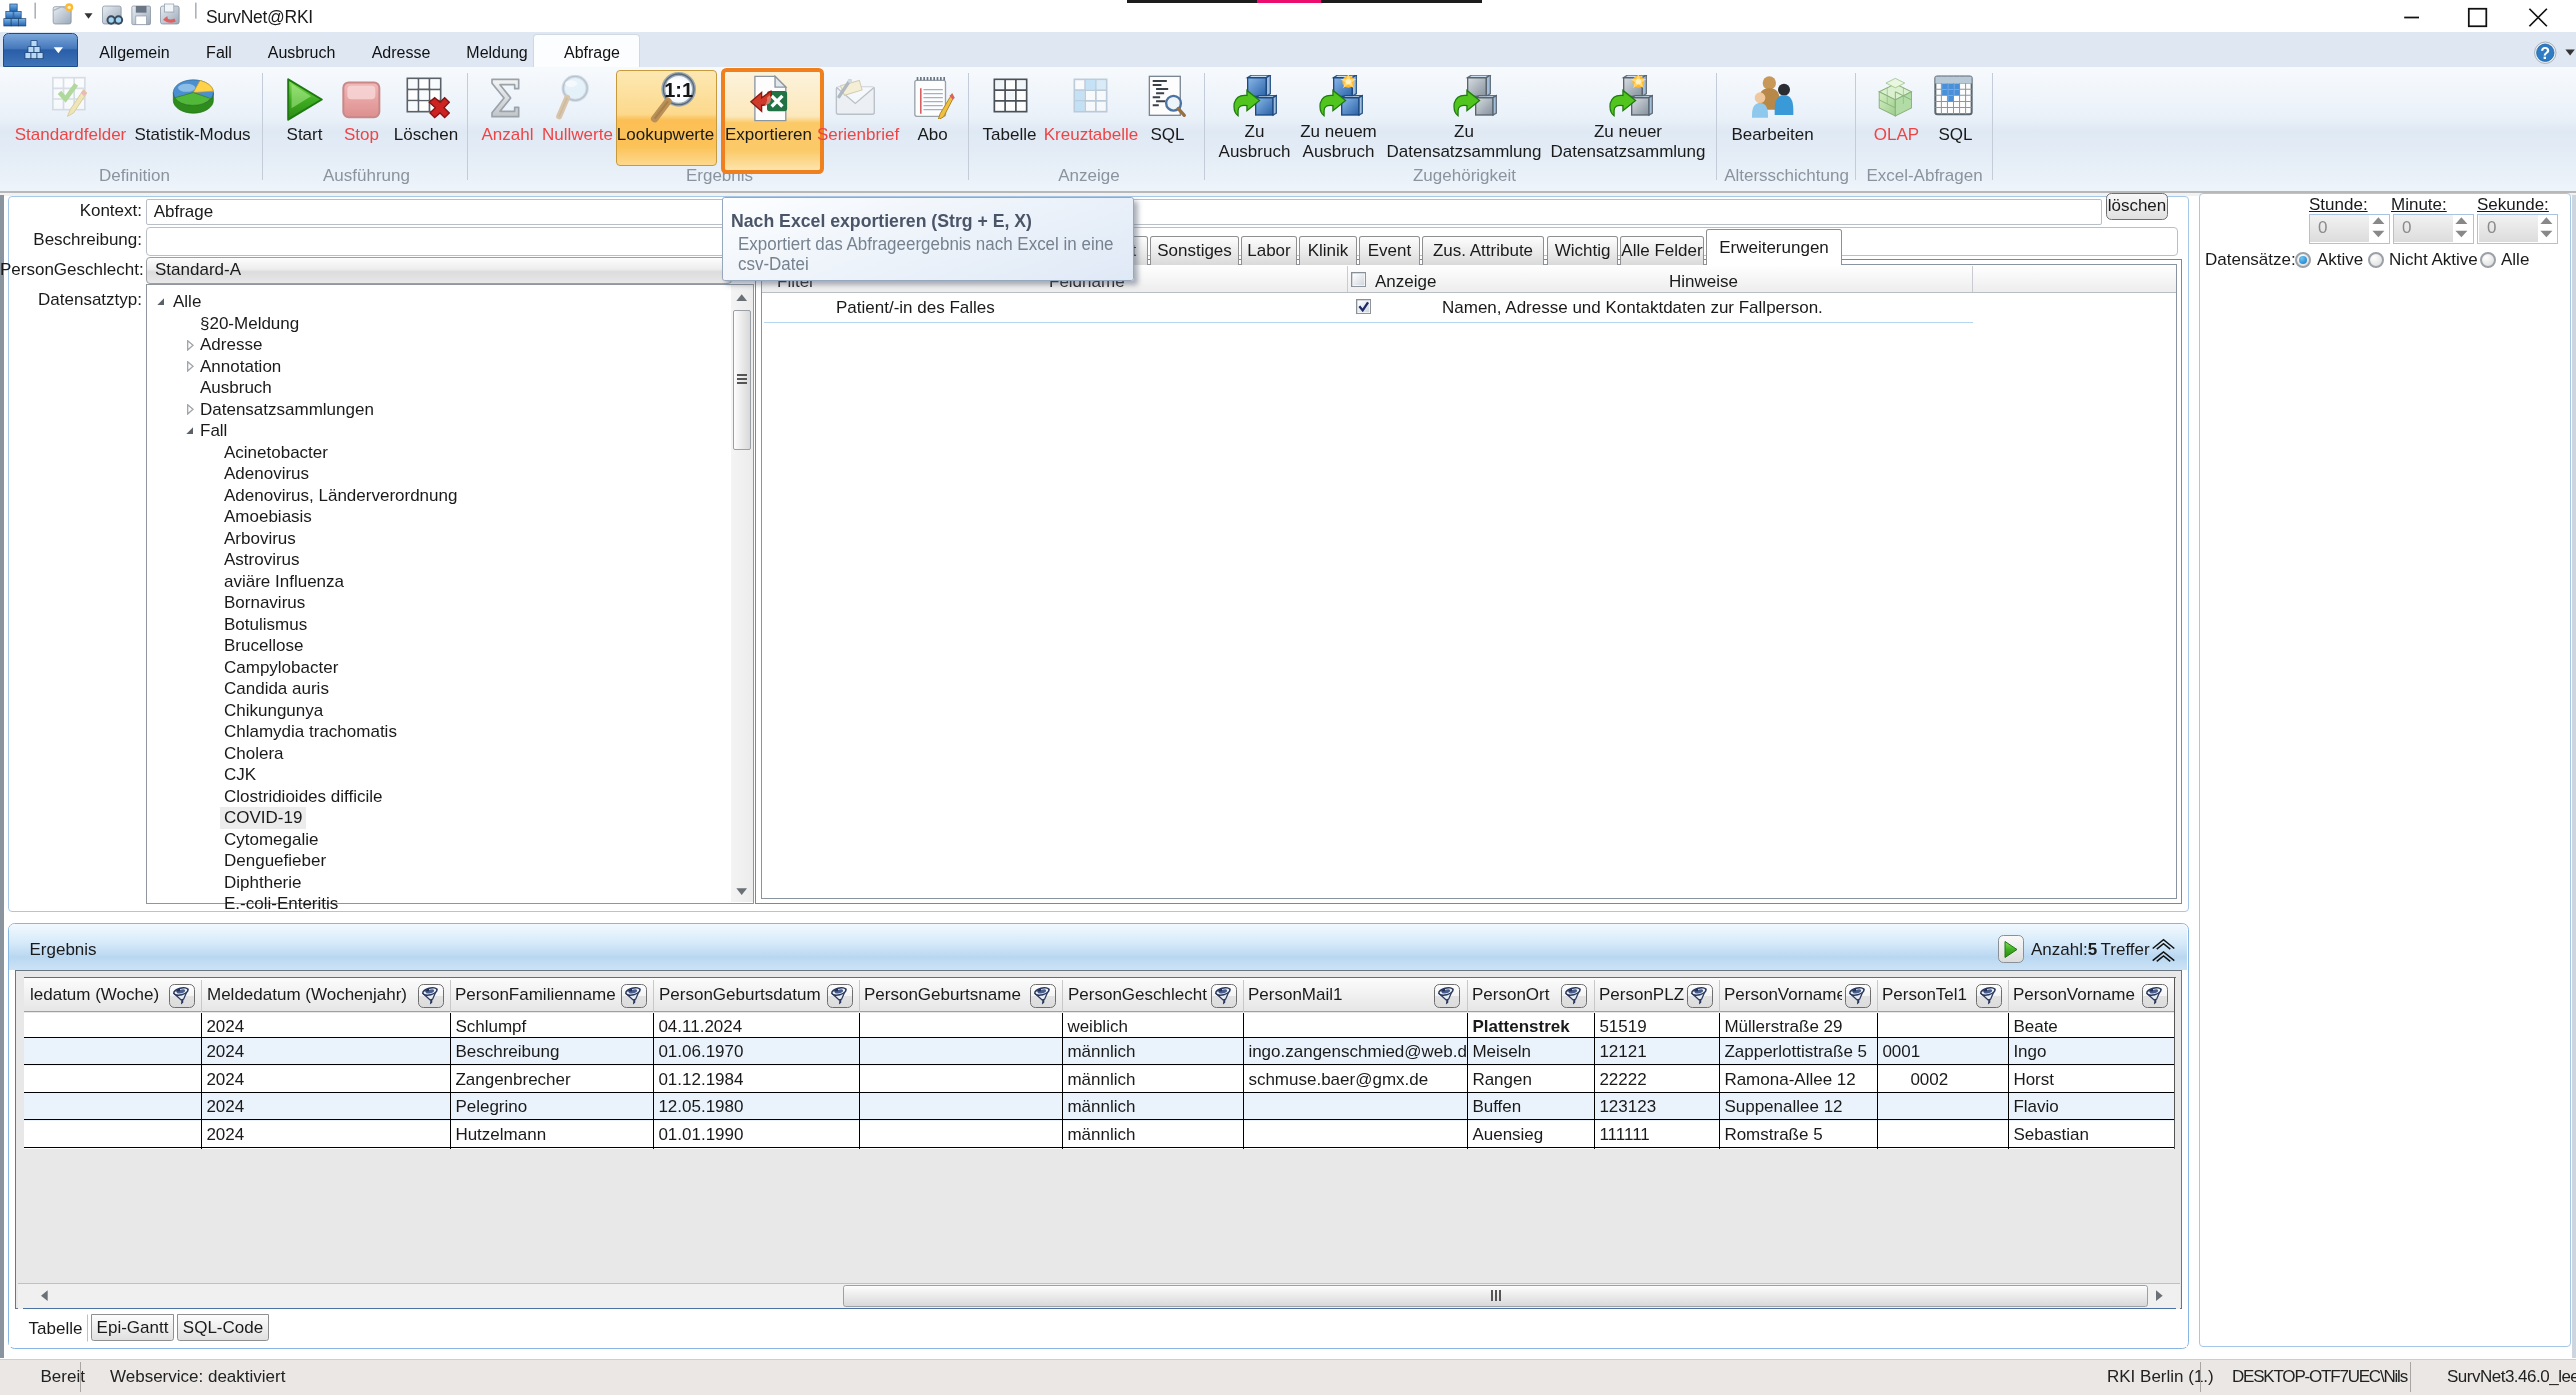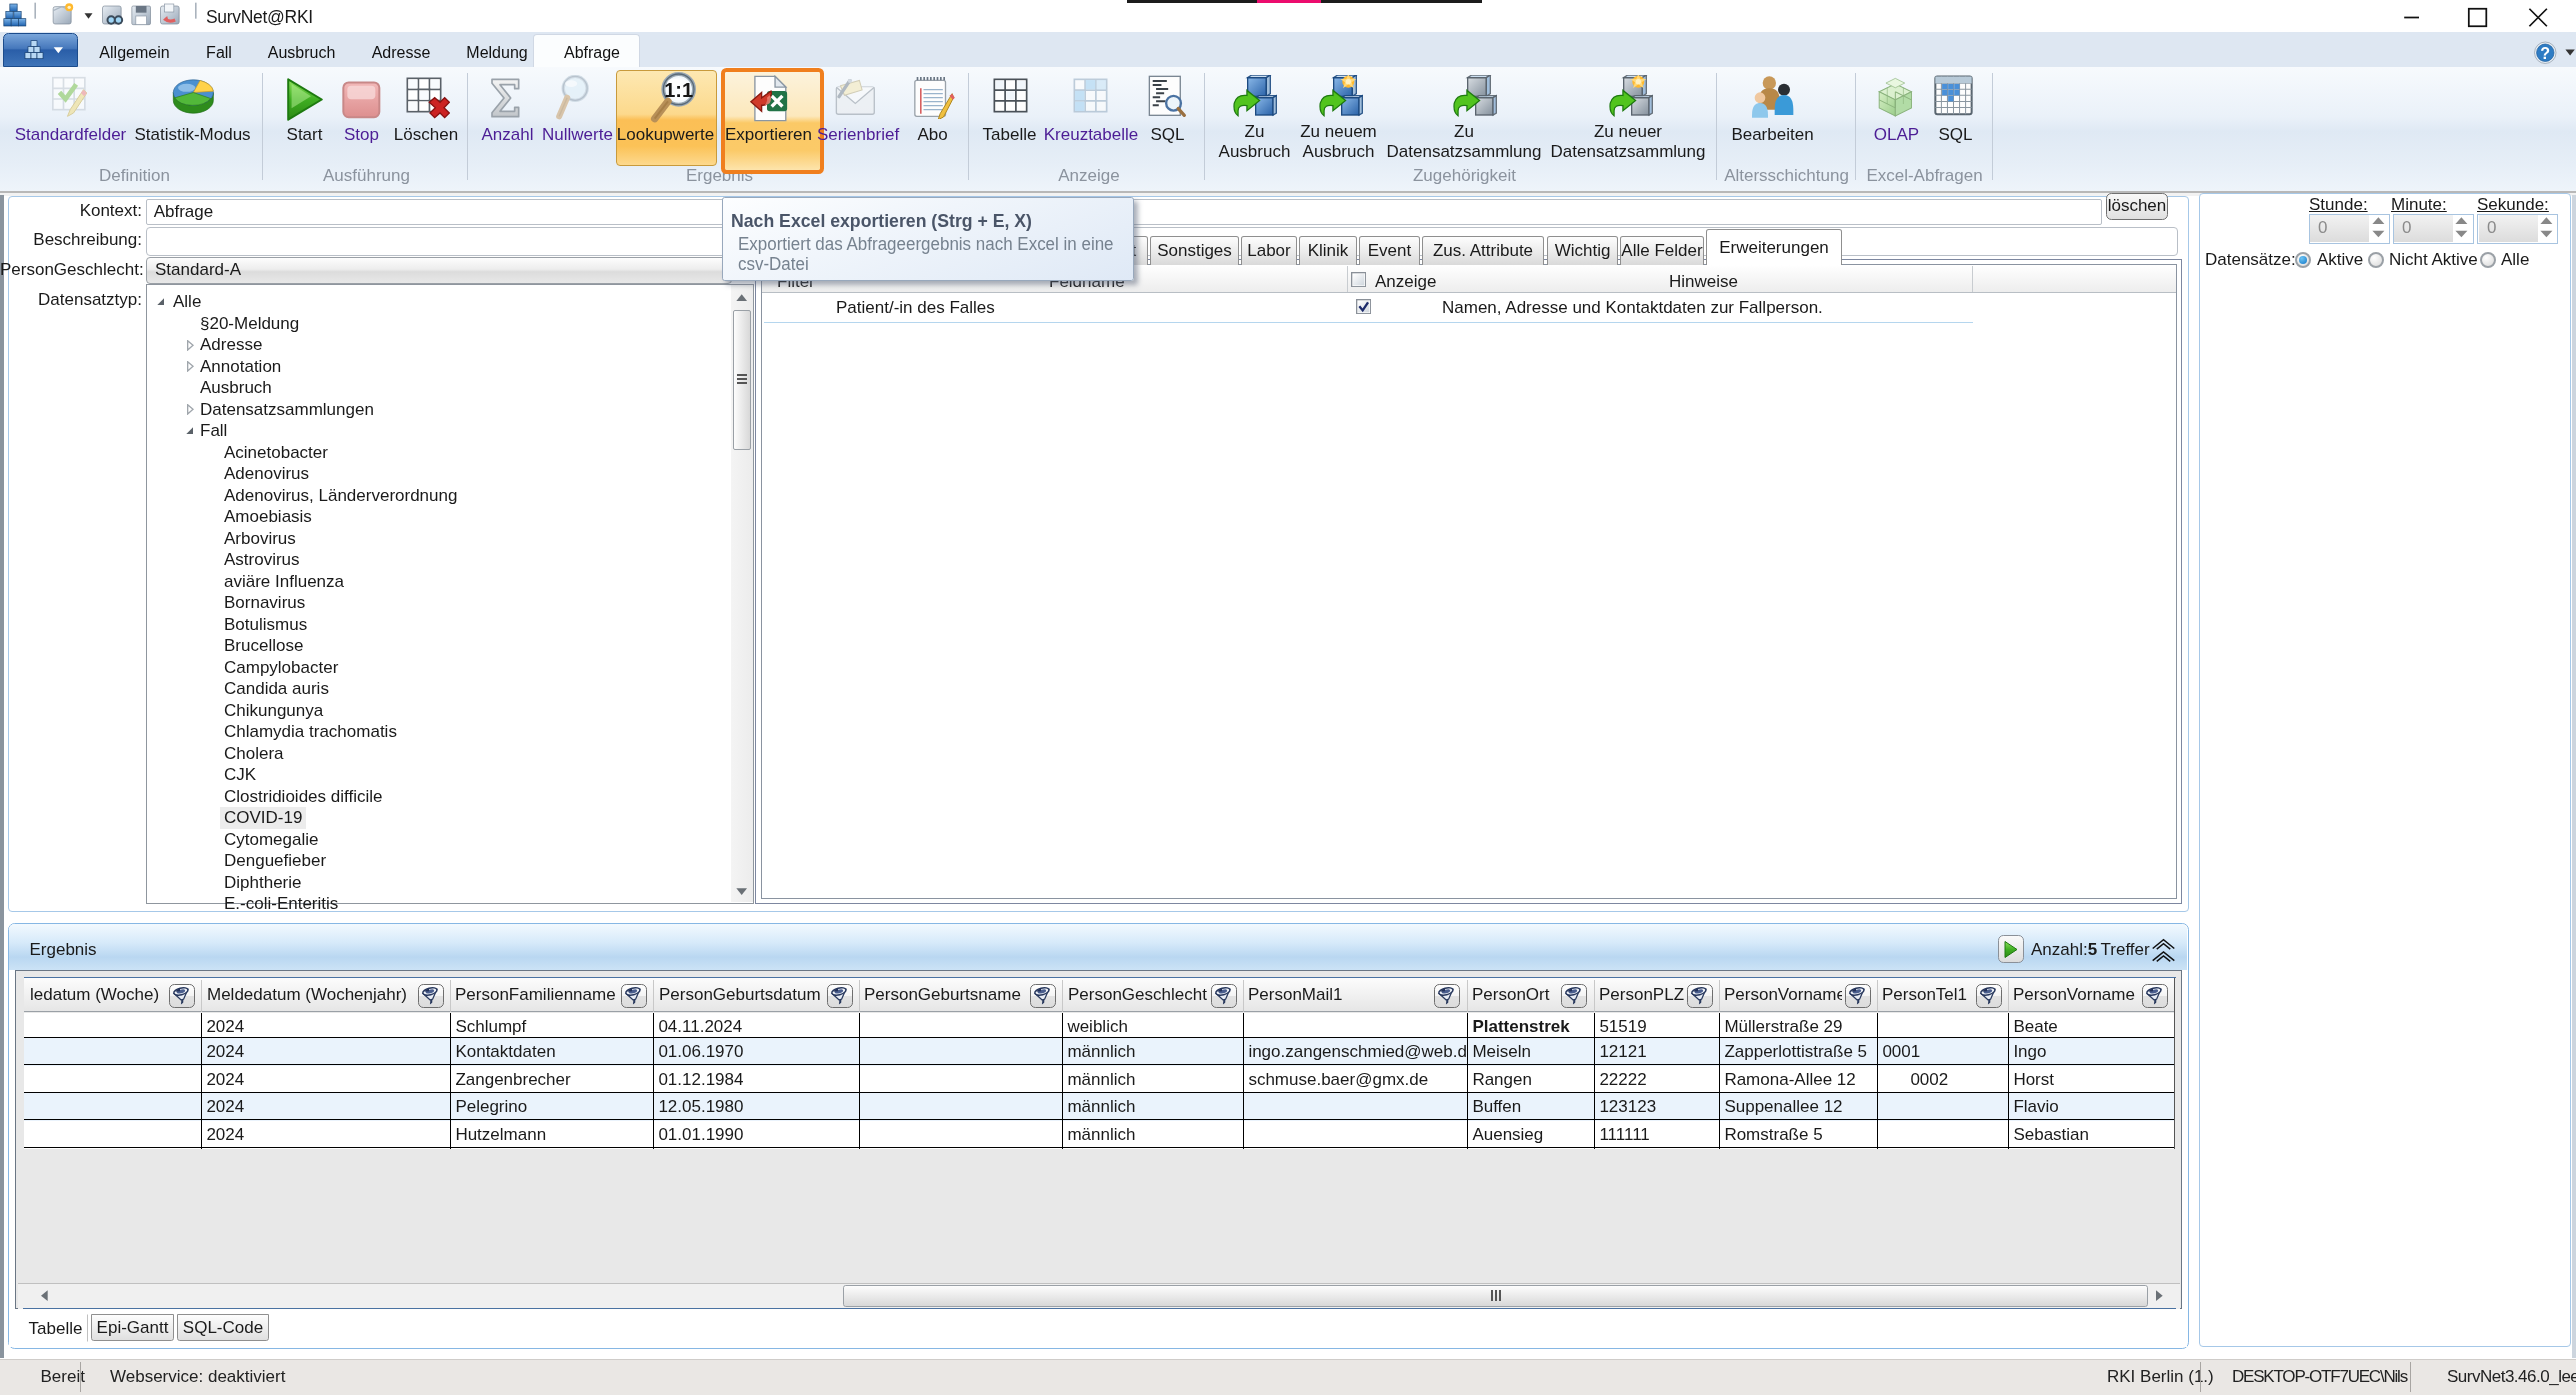--- a/index.html
+++ b/index.html
@@ -1,18 +1,18 @@
 <!DOCTYPE html>
 <html style="font-size:10.7px"><head><meta charset="utf-8">
 <style>
 html,body{margin:0;padding:0;}
 body{width:2576px;height:1395px;position:relative;background:#fff;
  font-family:"Liberation Sans",sans-serif;font-size:17px;color:#1a1a1a;overflow:hidden;}
 .abs{position:absolute;}
-.dis{color:#4c1d95;}
+.dis{color:#ef4444;}
 .grouplbl{position:absolute;top:167px;height:17.5px;line-height:17.5px;text-align:center;color:#8b939e;font-size:17px;}
 .lbl1{position:absolute;top:125px;height:19px;line-height:19px;text-align:center;white-space:nowrap;}
 .lbl2{position:absolute;top:122px;height:39px;line-height:19.5px;text-align:center;white-space:nowrap;}
 .gsep{position:absolute;top:73px;width:1.3px;height:107px;background:#c3ccd8;}
 .tab{position:absolute;top:38px;height:29px;line-height:29px;text-align:center;color:#111;font-size:16px;}
 .ribbtn{position:absolute;top:70px;height:94px;border-radius:4px;}
 .orange{background:linear-gradient(180deg,#fde8b2 0%,#fcd98c 46%,#fbbf56 52%,#fbc257 80%,#fdd98e 100%);border:1.3px solid #c89a3c;}
 .orangeHot{background:linear-gradient(180deg,#fcf3dc 0%,#fce8bc 45%,#fbc966 52%,#fbca68 80%,#fde4ac 100%);border:4.7px solid #f07f1e;border-radius:5.4px;}
 .formlbl{position:absolute;height:20px;line-height:20px;text-align:right;white-space:nowrap;}
 .inp{position:absolute;background:#fff;border:1.3px solid #b9bfc7;border-radius:2px;}
@@ -708,21 +708,21 @@
 <div class="abs" style="left:1062px;top:1013px;width:1.3px;height:25.5px;background:#000"></div>
 <div class="abs" style="left:1243px;top:1013px;width:1.3px;height:25.5px;background:#000"></div>
 <div class="abs" style="left:1467px;top:1013px;width:1.3px;height:25.5px;background:#000"></div>
 <div class="abs" style="left:1594px;top:1013px;width:1.3px;height:25.5px;background:#000"></div>
 <div class="abs" style="left:1719px;top:1013px;width:1.3px;height:25.5px;background:#000"></div>
 <div class="abs" style="left:1877px;top:1013px;width:1.3px;height:25.5px;background:#000"></div>
 <div class="abs" style="left:2008px;top:1013px;width:1.3px;height:25.5px;background:#000"></div>
 <div class="abs" style="left:24px;top:1037px;width:2150px;height:1.3px;background:#000"></div>
 <div class="abs" style="left:24px;top:1038px;width:2150px;height:27.5px;background:#eaf3fc"></div>
 <div class="gc" style="left:201px;top:1038px;width:248px;border-right:none;">2024</div>
-<div class="gc" style="left:450px;top:1038px;width:203px;border-right:none;">Kontaktdaten</div>
+<div class="gc" style="left:450px;top:1038px;width:203px;border-right:none;">Beschreibung</div>
 <div class="gc" style="left:653px;top:1038px;width:205px;border-right:none;">01.06.1970</div>
 <div class="gc" style="left:1062px;top:1038px;width:181px;border-right:none;">männlich</div>
 <div class="gc" style="left:1243px;top:1038px;width:224px;border-right:none;">ingo.zangenschmied@web.de</div>
 <div class="gc" style="left:1467px;top:1038px;width:127px;border-right:none;">Meiseln</div>
 <div class="gc" style="left:1594px;top:1038px;width:126px;border-right:none;">12121</div>
 <div class="gc" style="left:1719px;top:1038px;width:158px;border-right:none;">Zapperlottistraße 5</div>
 <div class="gc" style="left:1877px;top:1038px;width:131px;border-right:none;">0001</div>
 <div class="gc" style="left:2008px;top:1038px;width:167px;border-right:none;">Ingo</div>
 <div class="abs" style="left:201px;top:1038px;width:1.3px;height:27.5px;background:#000"></div>
 <div class="abs" style="left:450px;top:1038px;width:1.3px;height:27.5px;background:#000"></div>

